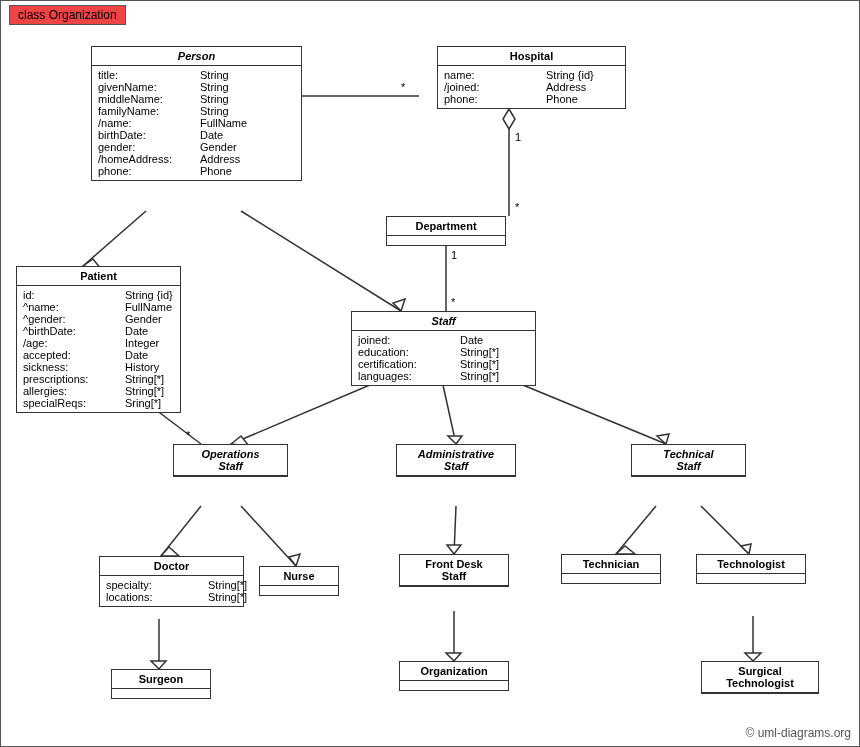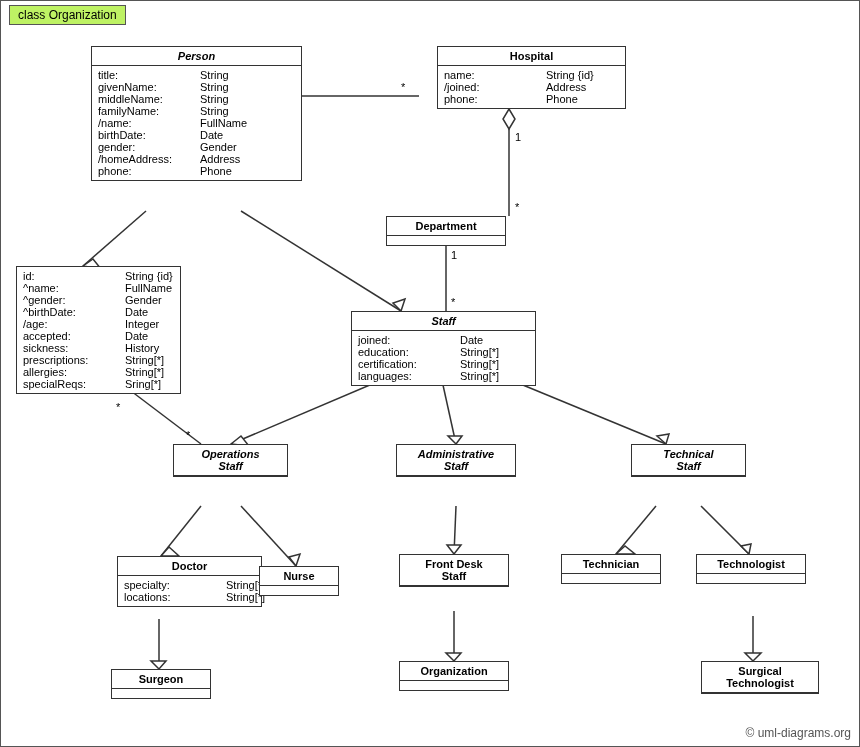--- a/index.html
+++ b/index.html
@@ -18,21 +18,21 @@
       height: 747px;
       background: #fff;
       border: 1px solid #555;
     }
     .diagram-title {
       position: absolute;
       top: 4px;
       left: 8px;
       border: 1px solid #555;
       padding: 2px 8px;
-      background: #bef264;
+      background: #ef4444;
       font-size: 12px;
     }
     .uml-box {
       position: absolute;
       border: 1.5px solid #333;
       background: #fff;
     }
     .uml-box .box-title {
       text-align: center;
       border-bottom: 1.5px solid #333;
@@ -191,20 +191,21 @@
             <span class="attr-name">/joined:</span>
             <span class="attr-type">Address</span>
           </div>
           <div class="box-row">
             <span class="attr-name">phone:</span>
             <span class="attr-type">Phone</span>
           </div>
         </div>
       </div>
       <div class="uml-box" style="left: 15px; top: 265px; width: 165px;">
+        <div class="box-title">Patient</div>
         <div class="box-body">
           <div class="box-row">
             <span class="attr-name">id:</span>
             <span class="attr-type">String {id}</span>
           </div>
           <div class="box-row">
             <span class="attr-name">^name:</span>
             <span class="attr-type">FullName</span>
           </div>
           <div class="box-row">
@@ -267,21 +268,21 @@
       </div>
       <div class="uml-box" style="left: 160px; top: 443px; width: 115px; min-height: 20px; margin-left: 12px;">
         <div class="box-title italic">Operations<br>Staff</div>
       </div>
       <div class="uml-box" style="left: 395px; top: 443px; width: 120px; min-height: 20px;">
         <div class="box-title italic">Administrative<br>Staff</div>
       </div>
       <div class="uml-box" style="left: 630px; top: 443px; width: 115px; min-height: 20px;">
         <div class="box-title italic">Technical<br>Staff</div>
       </div>
-      <div class="uml-box" style="left: 98px; top: 555px; width: 145px; margin-left: 18px;">
+      <div class="uml-box" style="left: 98px; top: 555px; width: 145px;">
         <div class="box-title">Doctor</div>
         <div class="box-body">
           <div class="box-row">
             <span class="attr-name">specialty:</span>
             <span class="attr-type">String[*]</span>
           </div>
           <div class="box-row">
             <span class="attr-name">locations:</span>
             <span class="attr-type">String[*]</span>
           </div>

